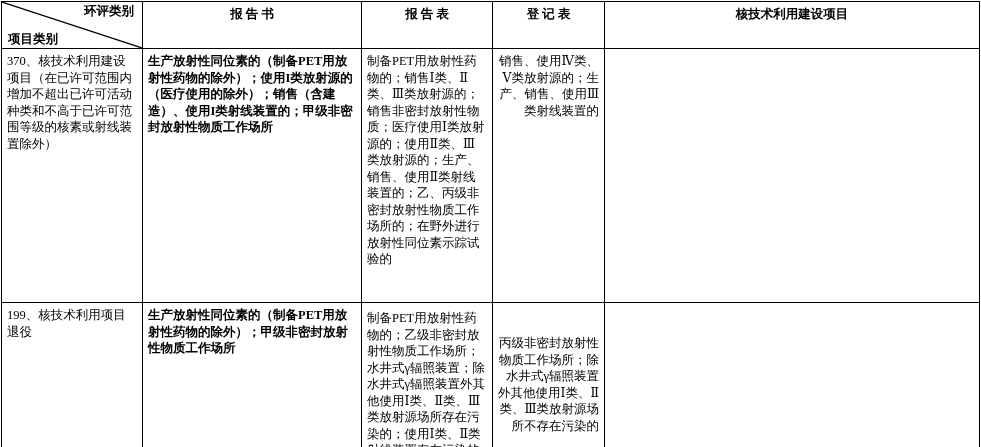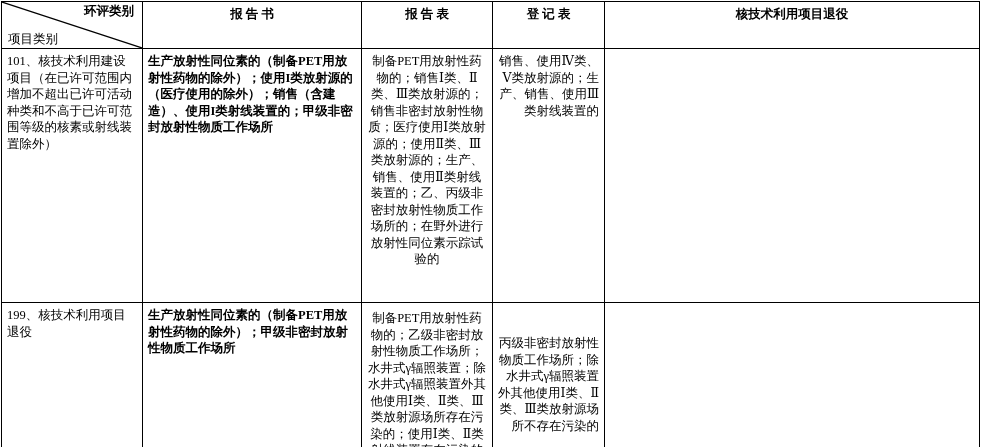--- a/index.html
+++ b/index.html
@@ -65,42 +65,42 @@
     top: 1px;
     right: 8px;
     font-weight: bold;
     font-size: 12.5px;
     white-space: nowrap;
   }
   .corner .lbl-bottom {
     position: absolute;
     bottom: 1px;
     left: 6px;
-    font-weight: normal;
+    font-weight: bold;
     font-size: 12.5px;
     white-space: nowrap;
   }
   
   .row-a td { height: 245px; }
   .row-b td { height: 155px; }
 
   td.cat {
     vertical-align: middle;
     text-align: left;
     line-height: 1.55;
   }
   td.col1 {
     vertical-align: middle;
     text-align: left;
     line-height: 1.5;
     font-weight: bold;
   }
   td.col2 {
     vertical-align: top;
-    text-align: center;
+    text-align: left;
     line-height: 1.5;
     margin-left: 28px;
   }
   td.col3 {
     vertical-align: middle;
     text-align: right;
     line-height: 1.5;
   }
   td.col4 {
     vertical-align: middle;
@@ -125,25 +125,25 @@
         <td class="corner">
           <svg class="diag" viewBox="0 0 141 38" preserveAspectRatio="none">
             <line x1="0" y1="0" x2="141" y2="38" stroke="#000000" stroke-width="1"></line>
           </svg>
           <span class="lbl-top">环评类别</span>
           <span class="lbl-bottom">项目类别</span>
         </td>
         <td>报 告 书</td>
         <td>报 告 表</td>
         <td>登 记 表</td>
-        <td>核技术利用项目退役</td>
+        <td>核技术利用建设项目</td>
       </tr>
 
       <tr class="row-a">
-        <td class="cat">101、核技术利用建设项目（在已许可范围内增加不超出已许可活动种类和不高于已许可范围等级的核素或射线装置除外）</td>
+        <td class="cat">370、核技术利用建设项目（在已许可范围内增加不超出已许可活动种类和不高于已许可范围等级的核素或射线装置除外）</td>
         <td class="col1">生产放射性同位素的（制备PET用放射性药物的除外）；使用I类放射源的（医疗使用的除外）；销售（含建造）、使用I类射线装置的；甲级非密封放射性物质工作场所</td>
         <td class="col2">制备PET用放射性药物的；销售Ⅰ类、Ⅱ类、Ⅲ类放射源的；销售非密封放射性物质；医疗使用Ⅰ类放射源的；使用Ⅱ类、Ⅲ类放射源的；生产、销售、使用Ⅱ类射线装置的；乙、丙级非密封放射性物质工作场所的；在野外进行放射性同位素示踪试验的</td>
         <td class="col3">销售、使用Ⅳ类、Ⅴ类放射源的；生产、销售、使用Ⅲ类射线装置的</td>
         <td class="col4"></td>
       </tr>
 
       <tr class="row-b">
         <td class="cat">199、核技术利用项目退役</td>
         <td class="col1">生产放射性同位素的（制备PET用放射性药物的除外）；甲级非密封放射性物质工作场所</td>
         <td class="col2">制备PET用放射性药物的；乙级非密封放射性物质工作场所；水井式γ辐照装置；除水井式γ辐照装置外其他使用Ⅰ类、Ⅱ类、Ⅲ类放射源场所存在污染的；使用Ⅰ类、Ⅱ类射线装置存在污染的</td>

